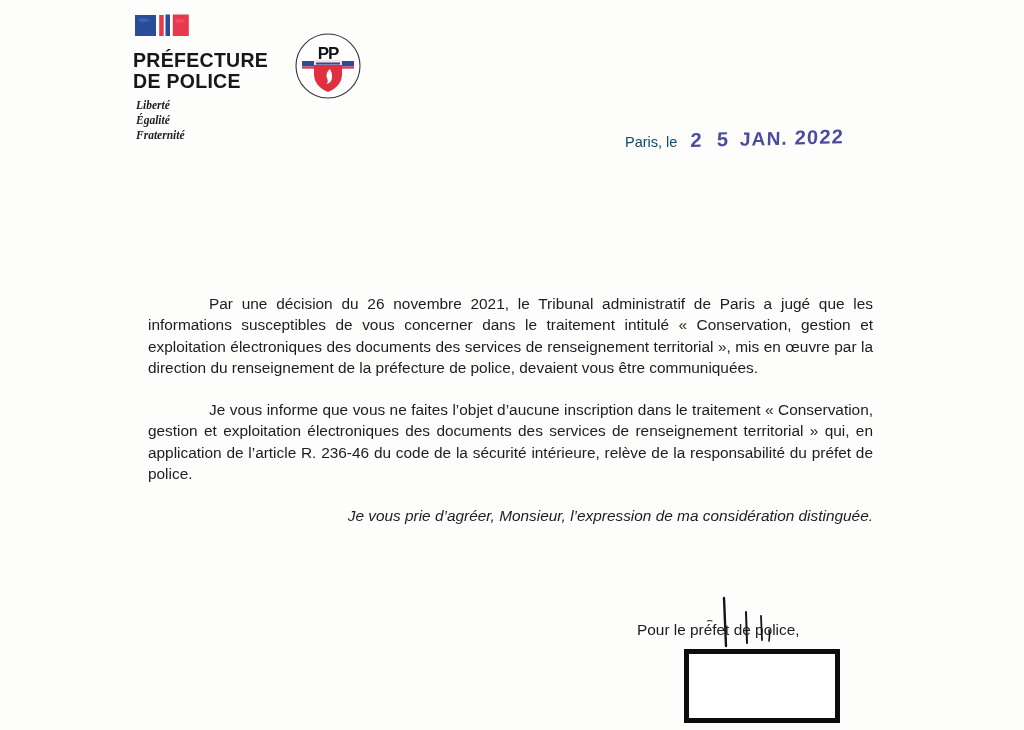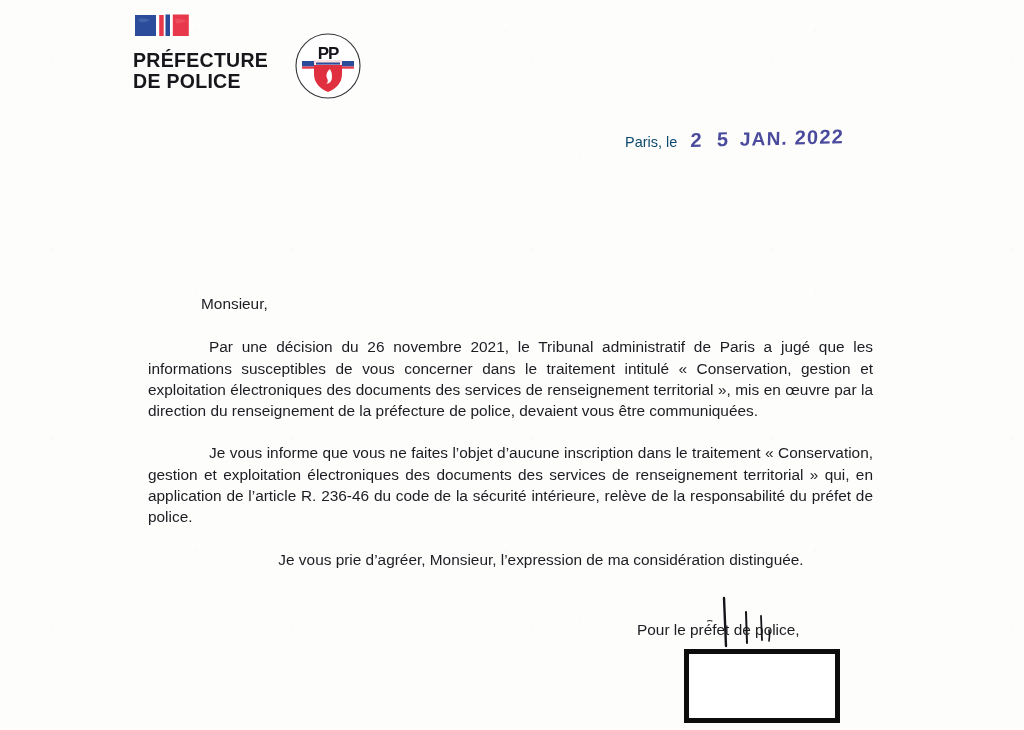--- a/index.html
+++ b/index.html
@@ -144,21 +144,22 @@
 
   .para {
     margin: 0 0 21px 8px;
     text-align: justify;
     text-indent: 61px;
     hyphens: none;
   }
   .para:last-child { margin-bottom: 0; }
 
   .para.no-justify {
-    text-align: center;
+    text-align: right;
+    font-style: italic;
   }
 
   
   #signature-block {
     position: absolute;
     left: 637px;
     top: 621px;
     width: 260px;
   }
 
@@ -207,20 +208,23 @@
       <rect x="37.8" y="0.5" width="16" height="21.5" fill="#e8384b"></rect>
       <path d="M0 1 L21 1 L21 22 L0 22 Z" fill="#2b4c9b"></path>
       <path d="M3 5 Q9 3 15 6 Q11 9 5 8 Z" fill="#4d6ab0" opacity="0.75"></path>
       <path d="M38 2 Q46 1 53 4 L53 21 Q45 22 38 20 Z" fill="#e8384b"></path>
       <path d="M40 5 Q46 4 51 7 Q46 10 41 9 Z" fill="#f05767" opacity="0.7"></path>
     </svg>
 
     <div id="org-name">PRÉFECTURE
 DE POLICE</div>
 
+    <div id="motto">Liberté
+Égalité
+Fraternité</div>
   </div>
 
   <svg id="pp-emblem" viewBox="0 0 68 68">
     <circle cx="34" cy="34" r="32" fill="#ffffff" stroke="#33333a" stroke-width="1.1"></circle>
     <g transform="translate(34,27)">
       <text x="0" y="0" text-anchor="middle" font-family="Liberation Sans, sans-serif" font-size="17" font-weight="bold" fill="#14141a" letter-spacing="-1">PP</text>
     </g>
     <rect x="8" y="29" width="52" height="5.5" fill="#2b4c9b"></rect>
     <rect x="8" y="34.5" width="52" height="2.2" fill="#e8384b"></rect>
     <path d="M20 28 L48 28 L48 42 Q48 54 34 60 Q20 54 20 42 Z" fill="#e03040"></path>
@@ -233,21 +237,20 @@
   <div id="date-line">
     <span id="date-prefix">Paris, le</span>
     <span id="date-stamp">
       <span class="d-day">2 5</span>
       <span class="d-mon">JAN.</span>
       <span class="d-yr">2022</span>
     </span>
   </div>
 
   <div id="letter-body">
-    <p class="salutation">Monsieur,</p>
 
     <p class="para">Par une décision du 26 novembre 2021, le Tribunal administratif de Paris a jugé que les informations susceptibles de vous concerner dans le traitement intitulé « Conservation, gestion et exploitation électroniques des documents des services de renseignement territorial », mis en œuvre par la direction du renseignement de la préfecture de police, devaient vous être communiquées.</p>
 
     <p class="para">Je vous informe que vous ne faites l’objet d’aucune inscription dans le traitement « Conservation, gestion et exploitation électroniques des documents des services de renseignement territorial  » qui, en application de l’article R. 236-46 du code de la sécurité intérieure, relève de la responsabilité du préfet de police.</p>
 
     <p class="para no-justify">Je vous prie d’agréer, Monsieur, l’expression de ma considération distinguée.</p>
   </div>
 
   <div id="signature-block">
     <svg id="pen-strokes" viewBox="0 0 140 60">

